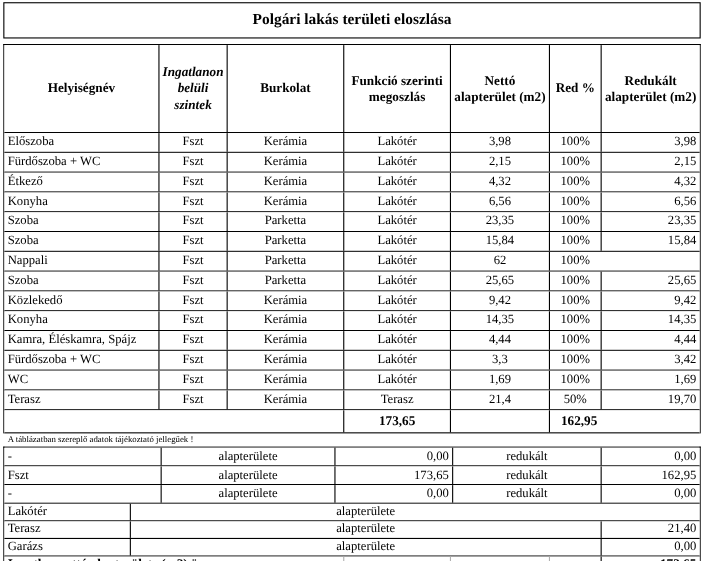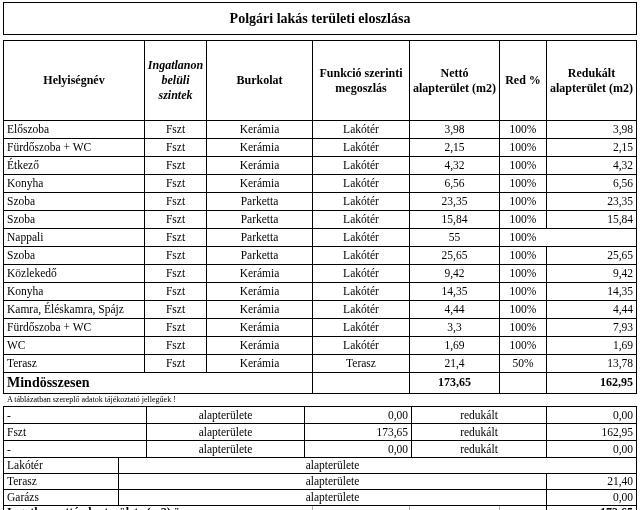--- a/index.html
+++ b/index.html
@@ -136,21 +136,21 @@
         <div class="c ac">Parketta</div>
         <div class="c ac">Lakótér</div>
         <div class="c ac">15,84</div>
         <div class="c ac">100%</div>
         <div class="c ar">15,84</div>
       </div><div class="row grid-main data">
         <div class="c al">Nappali</div>
         <div class="c ac">Fszt</div>
         <div class="c ac">Parketta</div>
         <div class="c ac">Lakótér</div>
-        <div class="c ac">55</div>
+        <div class="c ac">62</div>
         <div class="c ac">100%</div>
       </div><div class="row grid-main data">
         <div class="c al">Szoba</div>
         <div class="c ac">Fszt</div>
         <div class="c ac">Parketta</div>
         <div class="c ac">Lakótér</div>
         <div class="c ac">25,65</div>
         <div class="c ac">100%</div>
         <div class="c ar">25,65</div>
       </div><div class="row grid-main data">
@@ -177,41 +177,40 @@
         <div class="c ac">4,44</div>
         <div class="c ac">100%</div>
         <div class="c ar">4,44</div>
       </div><div class="row grid-main data">
         <div class="c al">Fürdőszoba + WC</div>
         <div class="c ac">Fszt</div>
         <div class="c ac">Kerámia</div>
         <div class="c ac">Lakótér</div>
         <div class="c ac">3,3</div>
         <div class="c ac">100%</div>
-        <div class="c ar">7,93</div>
+        <div class="c ar">3,42</div>
       </div><div class="row grid-main data">
         <div class="c al">WC</div>
         <div class="c ac">Fszt</div>
         <div class="c ac">Kerámia</div>
         <div class="c ac">Lakótér</div>
         <div class="c ac">1,69</div>
         <div class="c ac">100%</div>
         <div class="c ar">1,69</div>
       </div><div class="row grid-main data">
         <div class="c al">Terasz</div>
         <div class="c ac">Fszt</div>
         <div class="c ac">Kerámia</div>
         <div class="c ac">Terasz</div>
         <div class="c ac">21,4</div>
         <div class="c ac">50%</div>
-        <div class="c ar">13,78</div>
+        <div class="c ar">19,70</div>
       </div></div>
 
     <div class="row grid-total total">
-      <div class="c al label">Mindösszesen</div>
       <div class="c ac num"></div>
       <div class="c ac num">173,65</div>
       <div class="c ac num"></div>
       <div class="c ar num">162,95</div>
     </div>
   </div>
 
   <div class="note">A táblázatban szereplő adatok tájékoztató jellegűek !</div>
 
   <div class="tbl">

